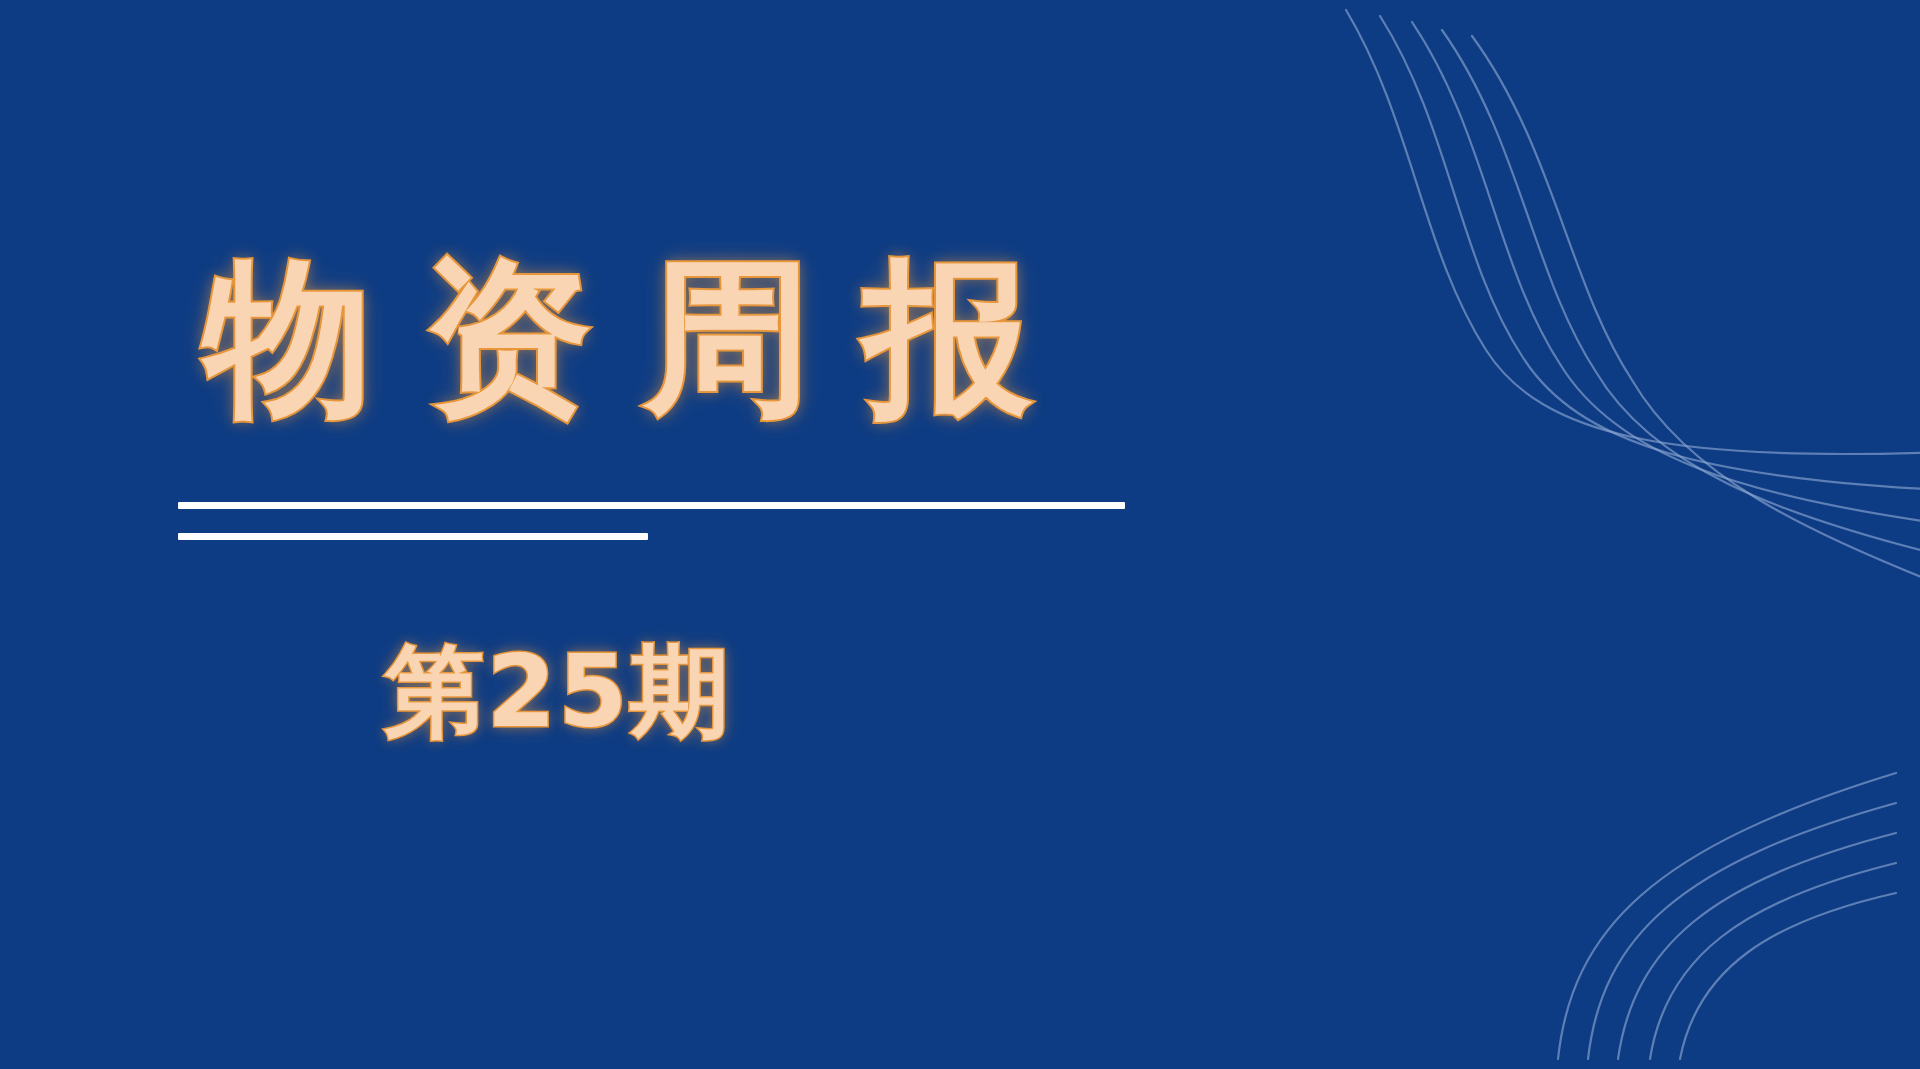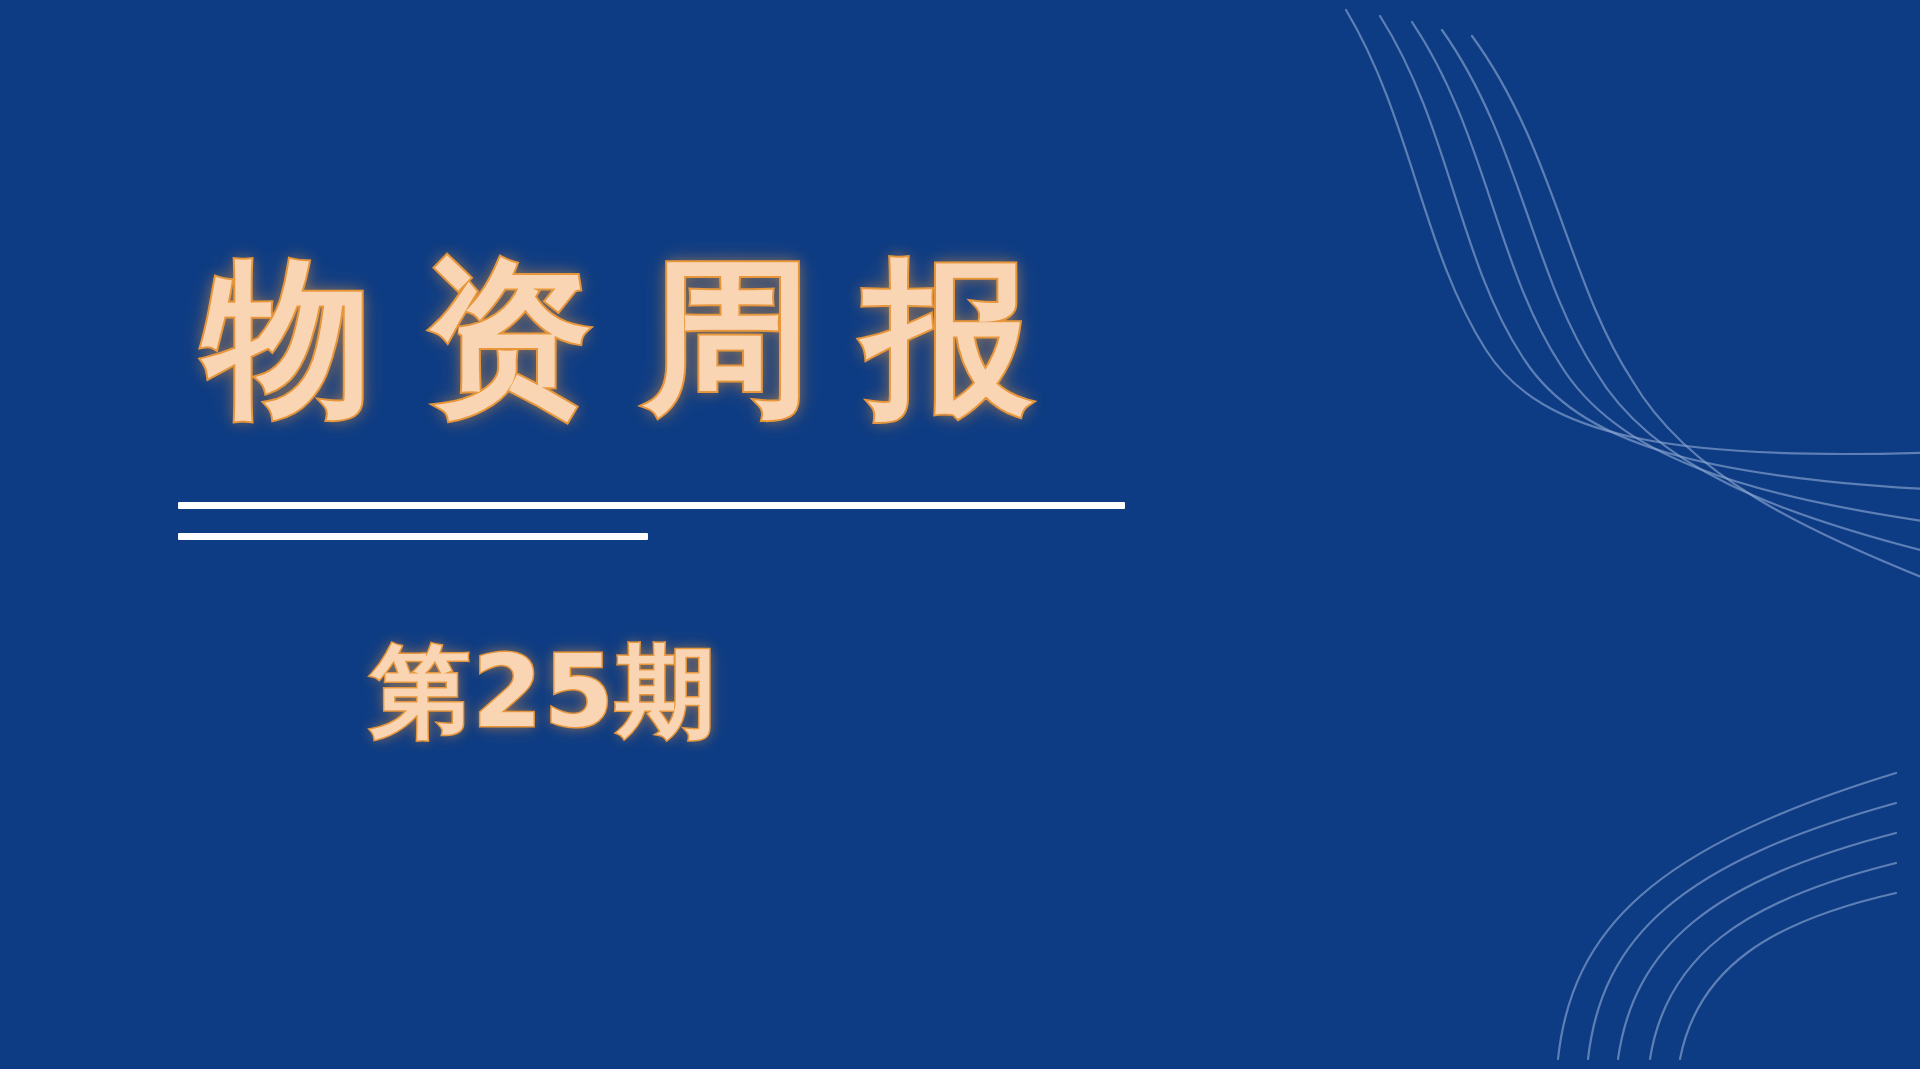--- a/index.html
+++ b/index.html
@@ -82,21 +82,21 @@
     height: 7px;
     background: #ffffff;
     border-radius: 1px;
   }
   #rule-long  { top: 502px; width: 947px; }
   #rule-short { top: 533px; width: 470px; }
 
   
   #subtitle {
     position: absolute;
-    left: 164px;
+    left: 178px;
     top: 636px;
     width: 760px;
     text-align: center;
     font-size: 100px;
     line-height: 1.12;
     font-weight: 700;
     letter-spacing: 2px;
     color: #fad5b4;
     -webkit-text-stroke: 3px #e8973c;
     paint-order: stroke fill;

